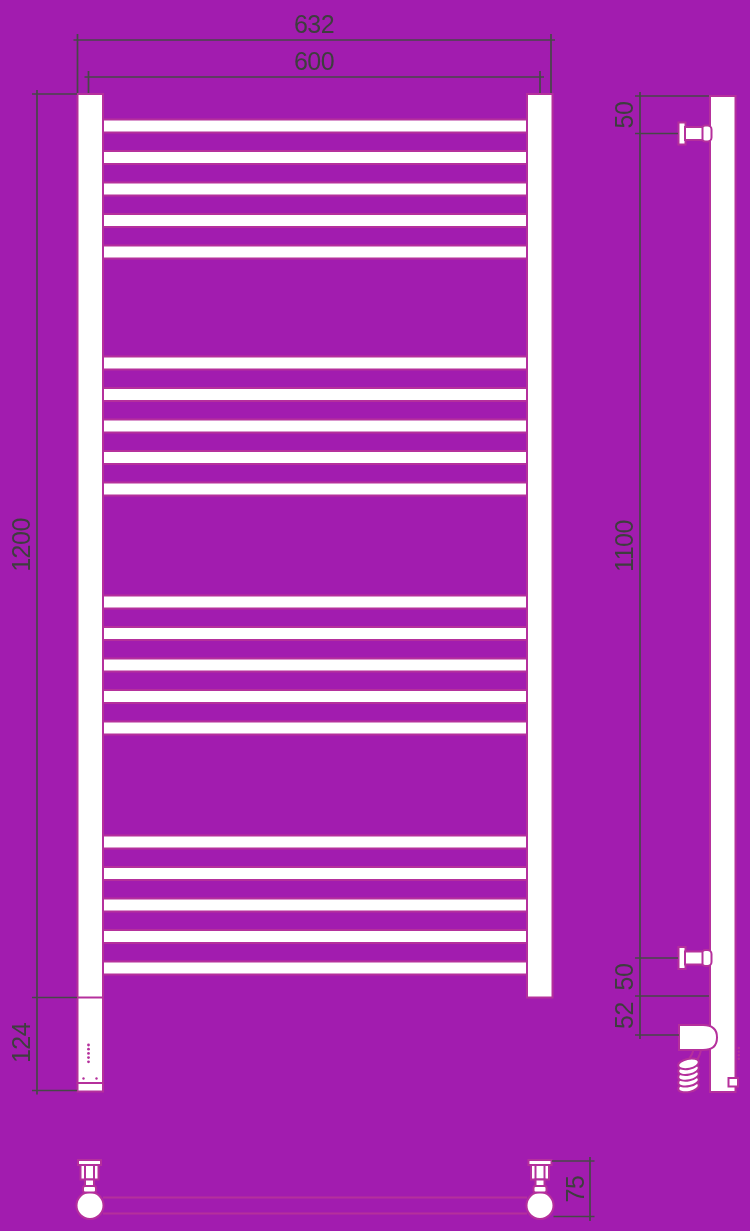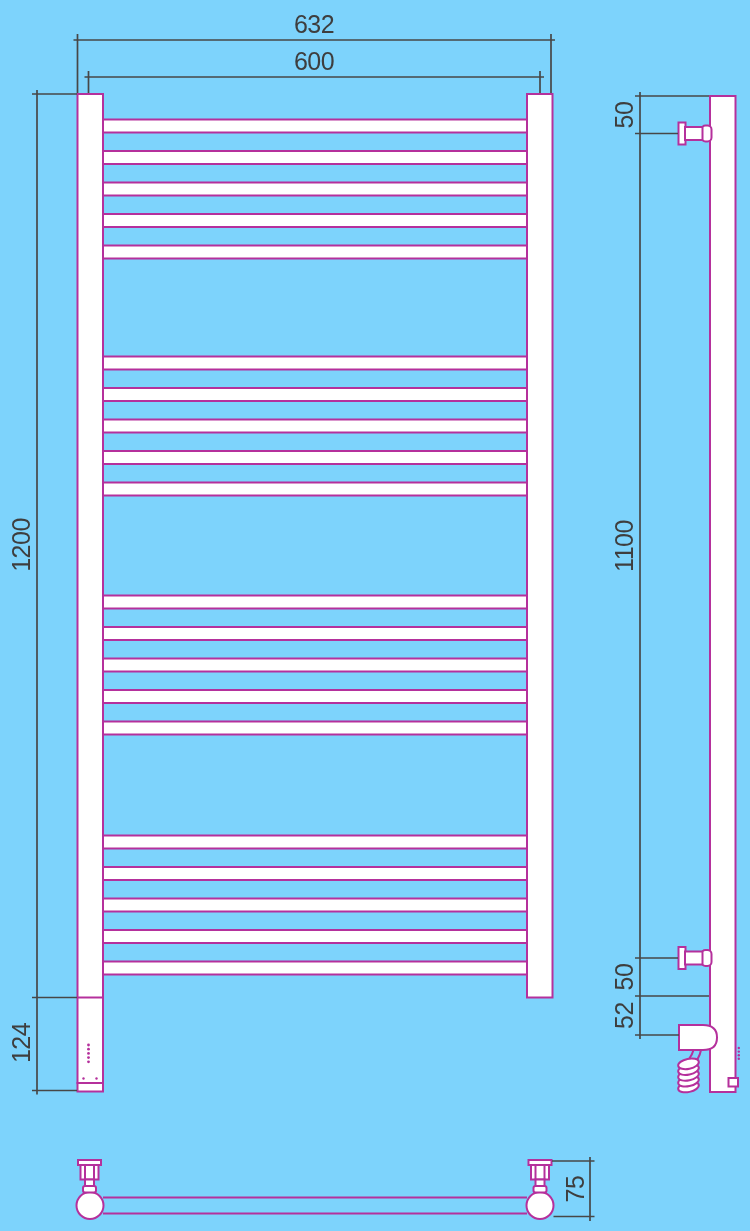--- a/index.html
+++ b/index.html
@@ -1,16 +1,16 @@
 <!DOCTYPE html>
 <html><head>
 <meta charset="utf-8">
 <style>
   html,body { margin:0; padding:0; background:#ffffff; }
-  #canvas { position:relative; width:750px; height:1231px; background:#7dd3fc; overflow:hidden; }
+  #canvas { position:relative; width:750px; height:1231px; background:#a21caf; overflow:hidden; }
   svg { position:absolute; left:0; top:0; }
   .pk    { fill:#ffffff; stroke:#b5309c; stroke-width:2; }
   .pline { fill:none;    stroke:#b5309c; stroke-width:2; }
   .pdot  { fill:#b5309c; stroke:none; }
   .dl    { fill:none; stroke:#474747; stroke-width:1.7; }
   .dt    { fill:#3e3e3e; font-family:"Liberation Sans", sans-serif; font-size:25px;
            letter-spacing:-0.5px; text-anchor:middle; }
 </style>
 </head>
 <body>

